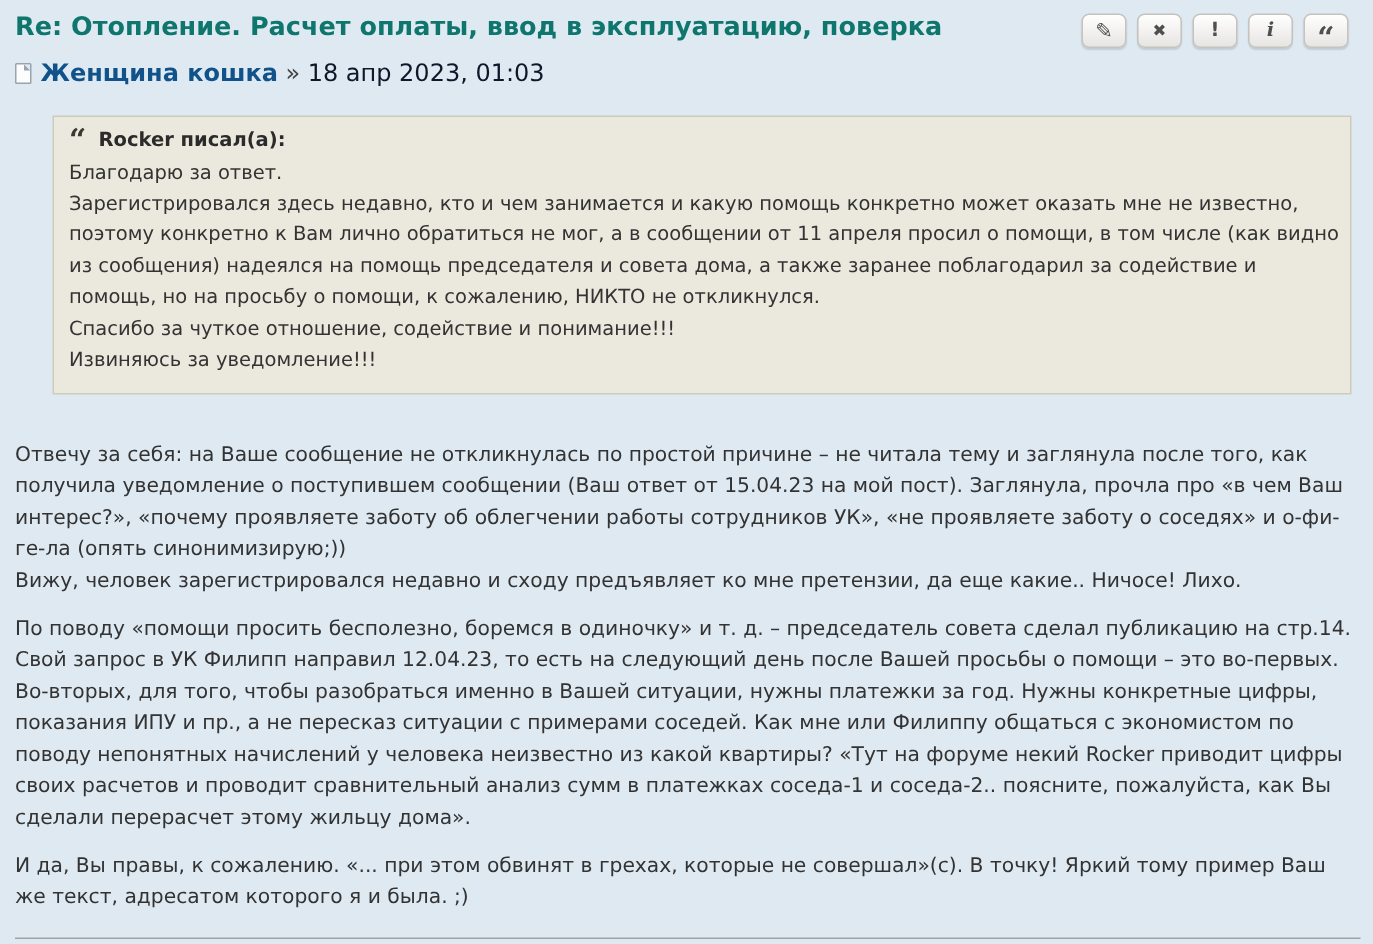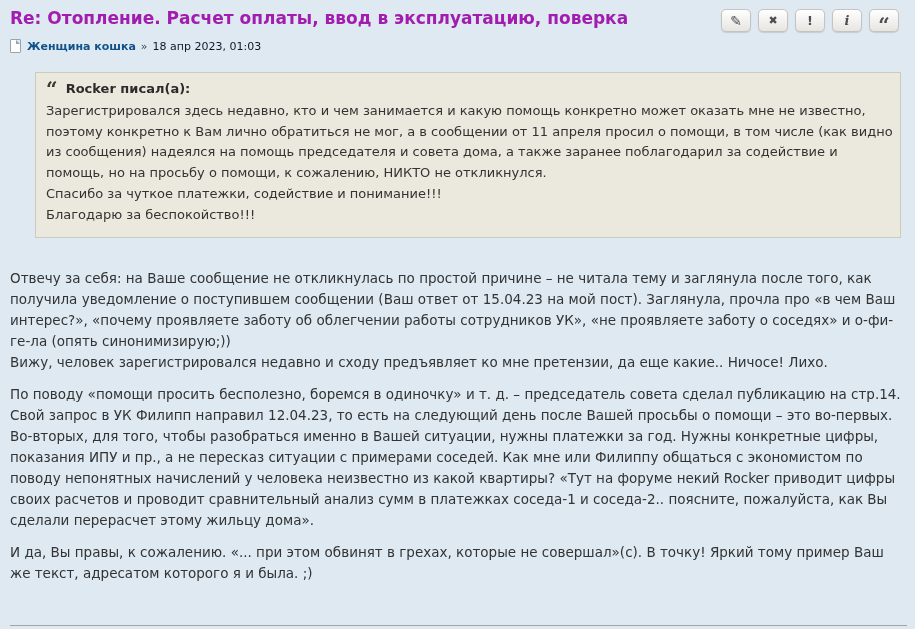--- a/index.html
+++ b/index.html
@@ -10,21 +10,21 @@
     color: #333;
     overflow: hidden;
     box-sizing: border-box;
   }
   .post-wrap { padding: 5px 10px 0 10px; position: relative; height: 100%; box-sizing: border-box; }
 
   .header-row { display: flex; justify-content: space-between; align-items: flex-start; }
   .post-title {
     margin: 2px 0 0 0;
     font-size: 17px; font-weight: bold;
-    color: #a21caf;
+    color: #0f766e;
     text-decoration: none;
     line-height: 22px;
     cursor: pointer;
   }
   .post-buttons { display: flex; gap: 7px; padding-top: 4px; padding-right: 6px; }
   .pbtn {
     display: inline-flex; align-items: center; justify-content: center;
     width: 30px; height: 23px;
     background: linear-gradient(#ffffff, #e7e5e2);
     border: 1px solid #c6c2be;
@@ -37,21 +37,21 @@
     box-sizing: border-box;
   }
   .pbtn .glyph-edit   { font-size: 14px; }
   .pbtn .glyph-delete { font-size: 11px; font-weight: bold; }
   .pbtn .glyph-report { font-weight: bold; font-size: 13px; }
   .pbtn .glyph-info   { font-family: "DejaVu Serif", "Liberation Serif", serif; font-style: italic; font-weight: bold; font-size: 13px; }
   .pbtn .glyph-quote  { font-family: "DejaVu Serif", "Liberation Serif", serif; font-weight: bold; font-size: 20px; line-height: 10px; padding-top: 8px; }
 
   .author-line {
     margin: 7px 0 0 0;
-    font-size: 11px;
+    font-size: 16px;
     color: #444;
     display: flex; align-items: center;
   }
   .page-icon {
     display: inline-block;
     width: 9px; height: 12px;
     background: #fdfdfd;
     border: 1px solid #98a4ae;
     border-radius: 1px;
     margin-right: 6px;
@@ -129,23 +129,24 @@
     <span class="author-sep">»</span>
     <span class="author-date">18 апр 2023, 01:03</span>
   </p>
 
   <blockquote class="quote-box">
     <cite class="quote-cite">
       <span class="quote-glyph">“</span>
       <span class="quote-author-label">Rocker писал(а):</span>
     </cite>
     <div>
+        <div class="quote-line">Благодарю за ответ.</div>
         <div class="quote-line">Зарегистрировался здесь недавно, кто и чем занимается и какую помощь конкретно может оказать мне не известно, поэтому конкретно к Вам лично обратиться не мог, а в сообщении от 11 апреля просил о помощи, в том числе (как видно из сообщения) надеялся на помощь председателя и совета дома, а также заранее поблагодарил за содействие и помощь, но на просьбу о помощи, к сожалению, НИКТО не откликнулся.</div>
-        <div class="quote-line">Спасибо за чуткое платежки, содействие и понимание!!!</div>
-        <div class="quote-line">Благодарю за беспокойство!!!</div>
+        <div class="quote-line">Спасибо за чуткое отношение, содействие и понимание!!!</div>
+        <div class="quote-line">Извиняюсь за уведомление!!!</div>
       </div>
   </blockquote>
 
   <div class="post-content">
       <div class="paragraph">
         <div class="pline">Отвечу за себя: на Ваше сообщение не откликнулась по простой причине – не читала тему и заглянула после того, как получила уведомление о поступившем сообщении (Ваш ответ от 15.04.23 на мой пост). Заглянула, прочла про «в чем Ваш интерес?», «почему проявляете заботу об облегчении работы сотрудников УК», «не проявляете заботу о соседях» и о-фи-ге-ла (опять синонимизирую;))</div>
         <div class="pline">Вижу, человек зарегистрировался недавно и сходу предъявляет ко мне претензии, да еще какие.. Ничосе! Лихо.</div>
       </div>
       <div class="paragraph">
         <div class="pline">По поводу «помощи просить бесполезно, боремся в одиночку» и т. д. – председатель совета сделал публикацию на стр.14.</div>

